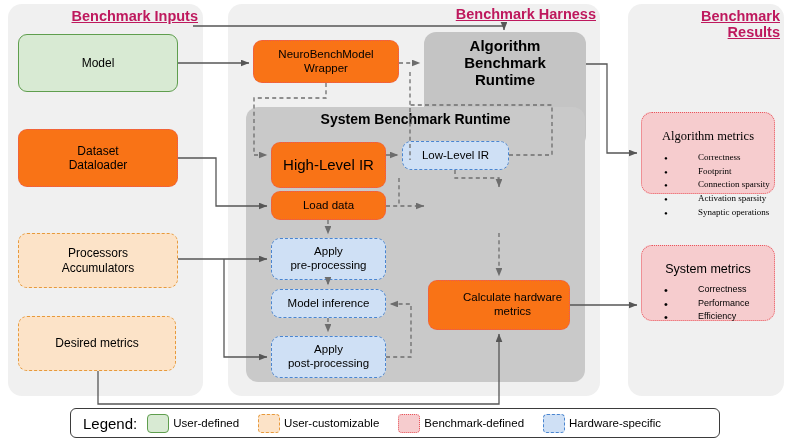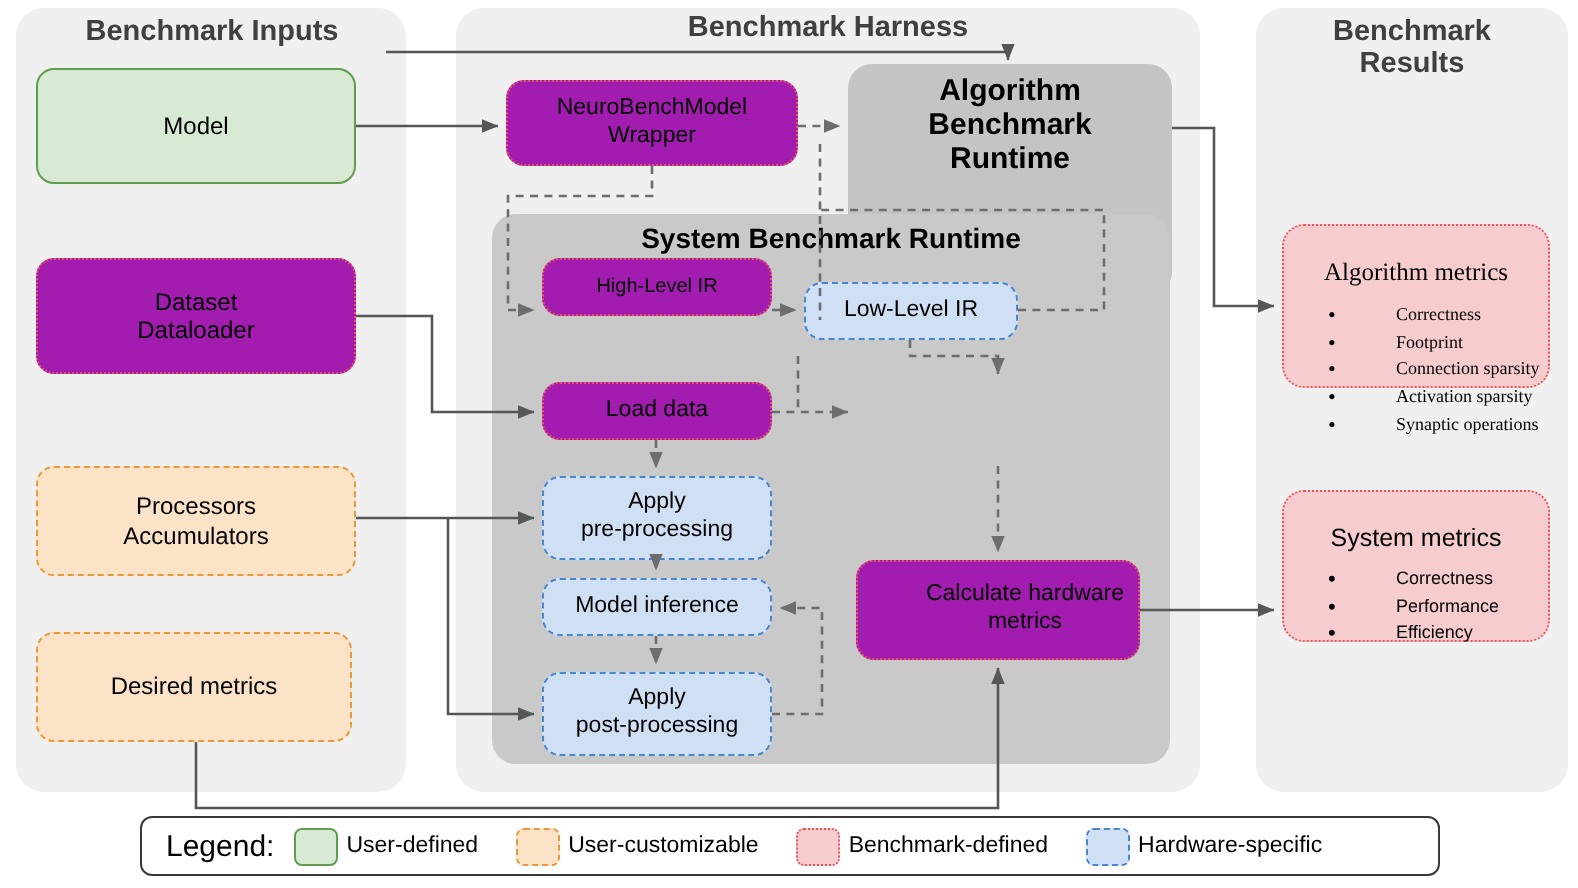--- a/index.html
+++ b/index.html
@@ -25,25 +25,26 @@
     z-index: 5;
   }
   .panel {
     position: absolute;
     background: #f0f0f0;
     border-radius: 14px;
     z-index: 1;
   }
   .panel-title {
     position: absolute;
-    text-align: center;
+    text-align: right;
     font-weight: bold;
-    color: #404040;
+    color: #be185d;
     z-index: 4;
     line-height: 1.12;
+    text-decoration: underline;
   }
   .runtime {
     position: absolute;
     background: #c9c9c9;
     border-radius: 12px;
     z-index: 2;
   }
   .runtime.dark {
     background: #c4c4c4;
   }
@@ -70,21 +71,21 @@
   }
   .n-green {
     background: #d8ead3;
     border: 1.4px solid #5f9e4e;
   }
   .n-orange {
     background: #fce3c8;
     border: 1.6px dashed #e79a3c;
   }
   .n-red {
-    background: #a21caf;
+    background: #f97316;
     border: 1.8px dotted #e8555c;
   }
   .n-blue {
     background: #cfe0f5;
     border: 1.6px dashed #4a85d0;
   }
   .metrics-box {
     position: absolute;
     background: #f6ccce;
     border: 1.8px dotted #e8555c;
@@ -209,21 +210,21 @@
     <span>Desired metrics</span>
   </div>
 
   <div class="node n-red" style="left:253px; top:40px; width:146px; height:43px; font-size:11.5px;">
     <div>
       <div>NeuroBenchModel</div>
       <div>Wrapper</div>
     </div>
   </div>
 
-  <div class="node n-red" style="left:271px; top:129px; width:115px; height:29px; font-size:10px;">
+  <div class="node n-red" style="left:271px; top:142px; width:115px; height:46px; font-size:15px;">
     <span>High-Level IR</span>
   </div>
 
   <div class="node n-blue" style="left:402px; top:141px; width:107px; height:29px; font-size:11.5px;">
     <span>Low-Level IR</span>
   </div>
 
   <div class="node n-red" style="left:271px; top:191px; width:115px; height:29px; font-size:11.5px;">
     <span>Load data</span>
   </div>

